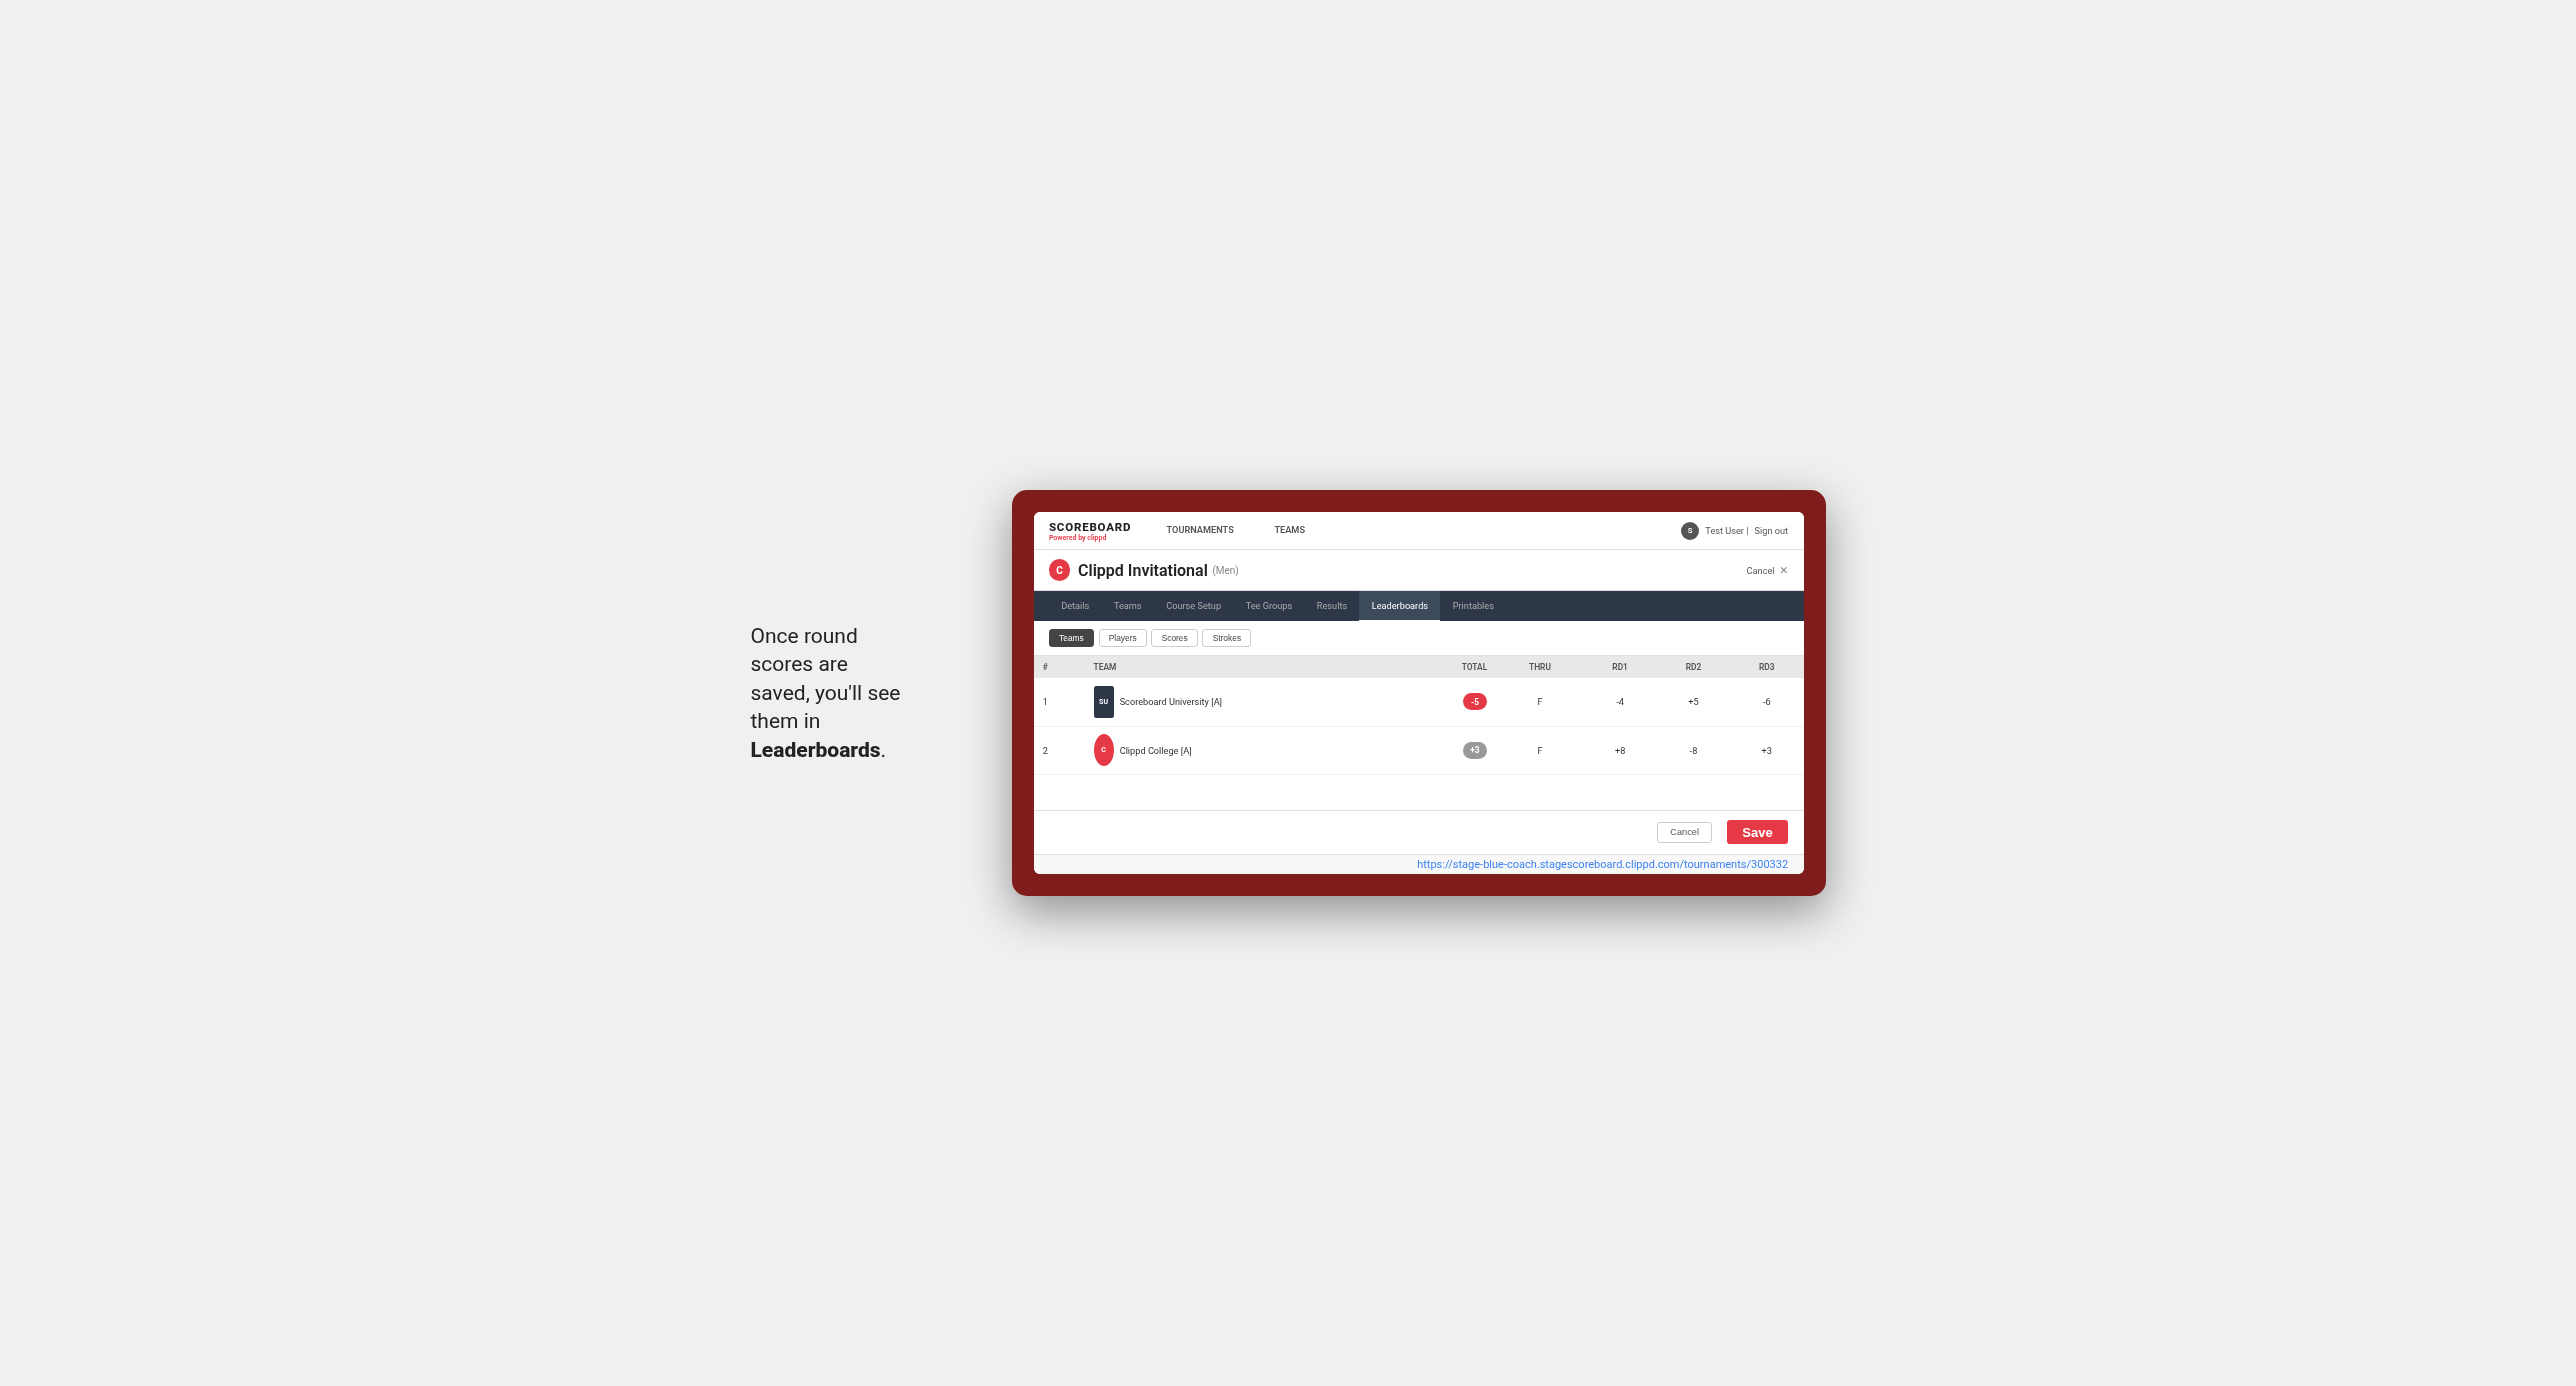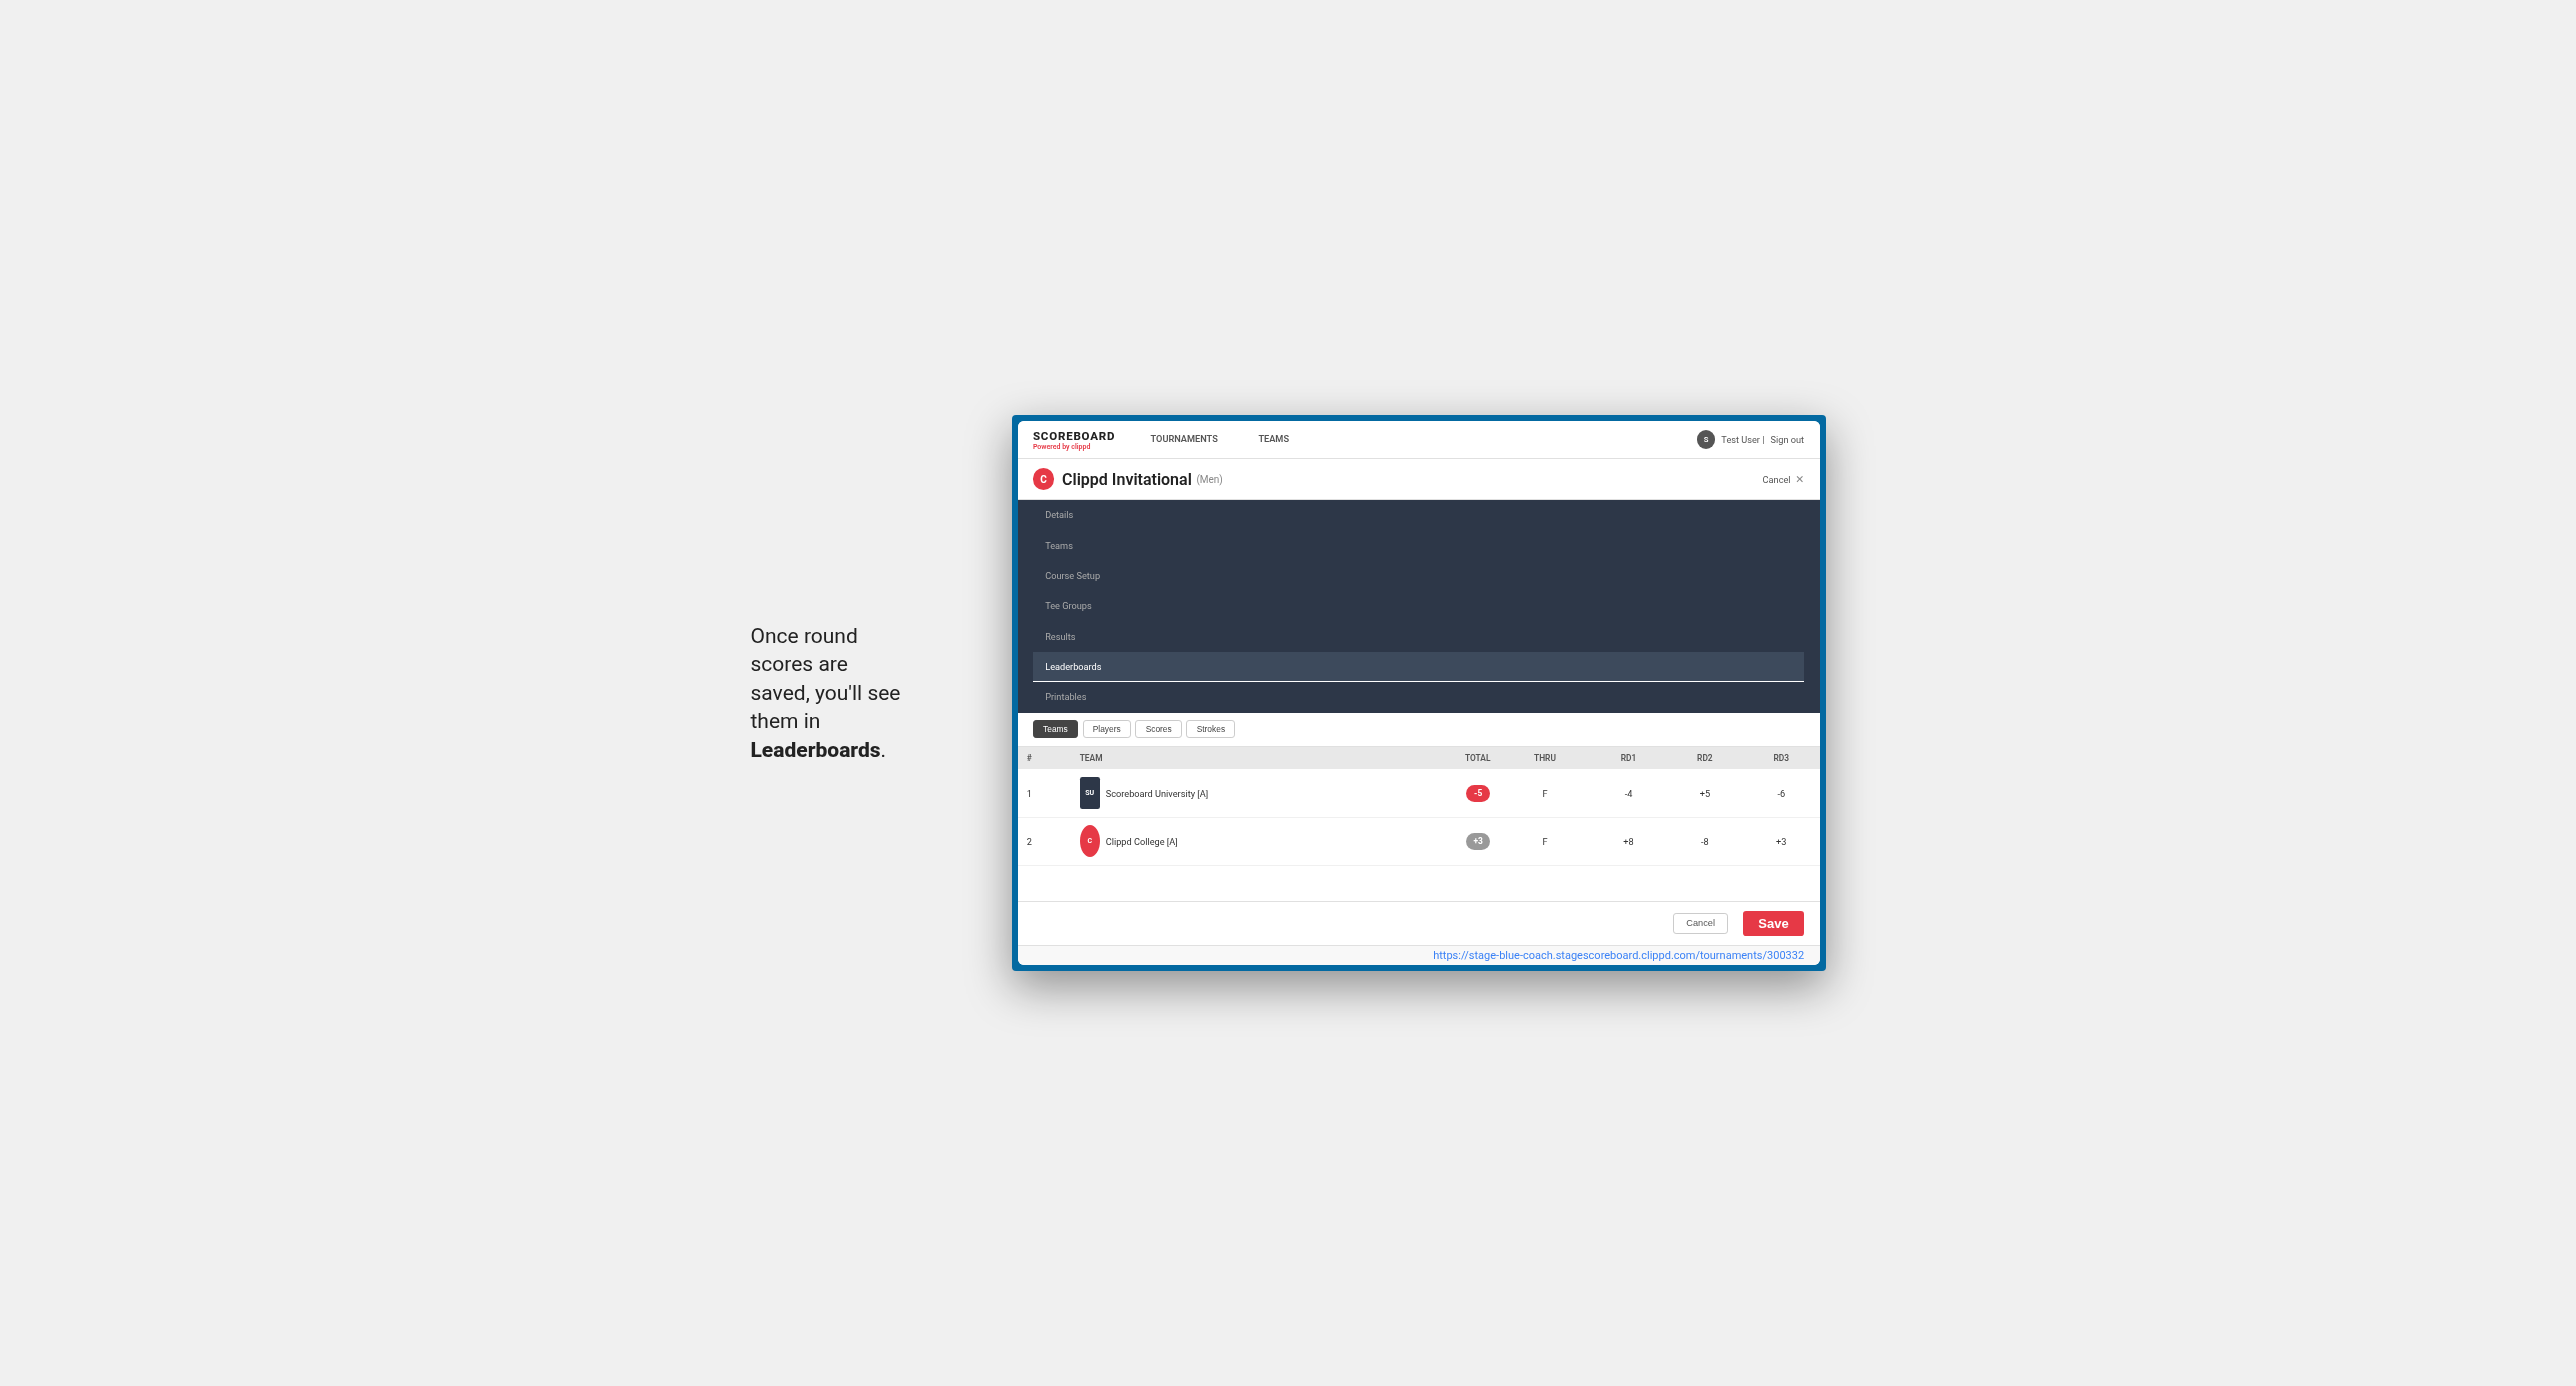--- a/index.html
+++ b/index.html
@@ -23,23 +23,23 @@
       flex: 0 0 215px;
       font-size: 21px;
       line-height: 1.35;
       color: #222;
     }
     .left-text strong {
       font-weight: 800;
     }
     .tablet-outer {
       flex: 1;
-      background: #0369a1;
-      border-radius: 4px;
-      padding: 6px;
+      background: #7f1d1d;
+      border-radius: 15px;
+      padding: 22px;
       box-shadow: 0 15.4px 46px rgba(0,0,0,0.4);
     }
     .tablet-screen {
       background: #fff;
       border-radius: 6.1px;
       overflow: hidden;
       display: flex;
       flex-direction: column;
     }
     
@@ -147,21 +147,20 @@
     }
     .cancel-x {
       font-size: 10.7px;
       color: #888;
     }
     
     .tab-bar {
       background: #2d3748;
       display: flex;
       padding: 0 15.4px;
-      flex-direction: column;
     }
     .tab-item {
       padding: 9.2px 12.3px;
       font-size: 9.2px;
       color: #aaa;
       cursor: pointer;
       border-bottom: 1.5px solid transparent;
     }
     .tab-item.active {
       color: #fff;

